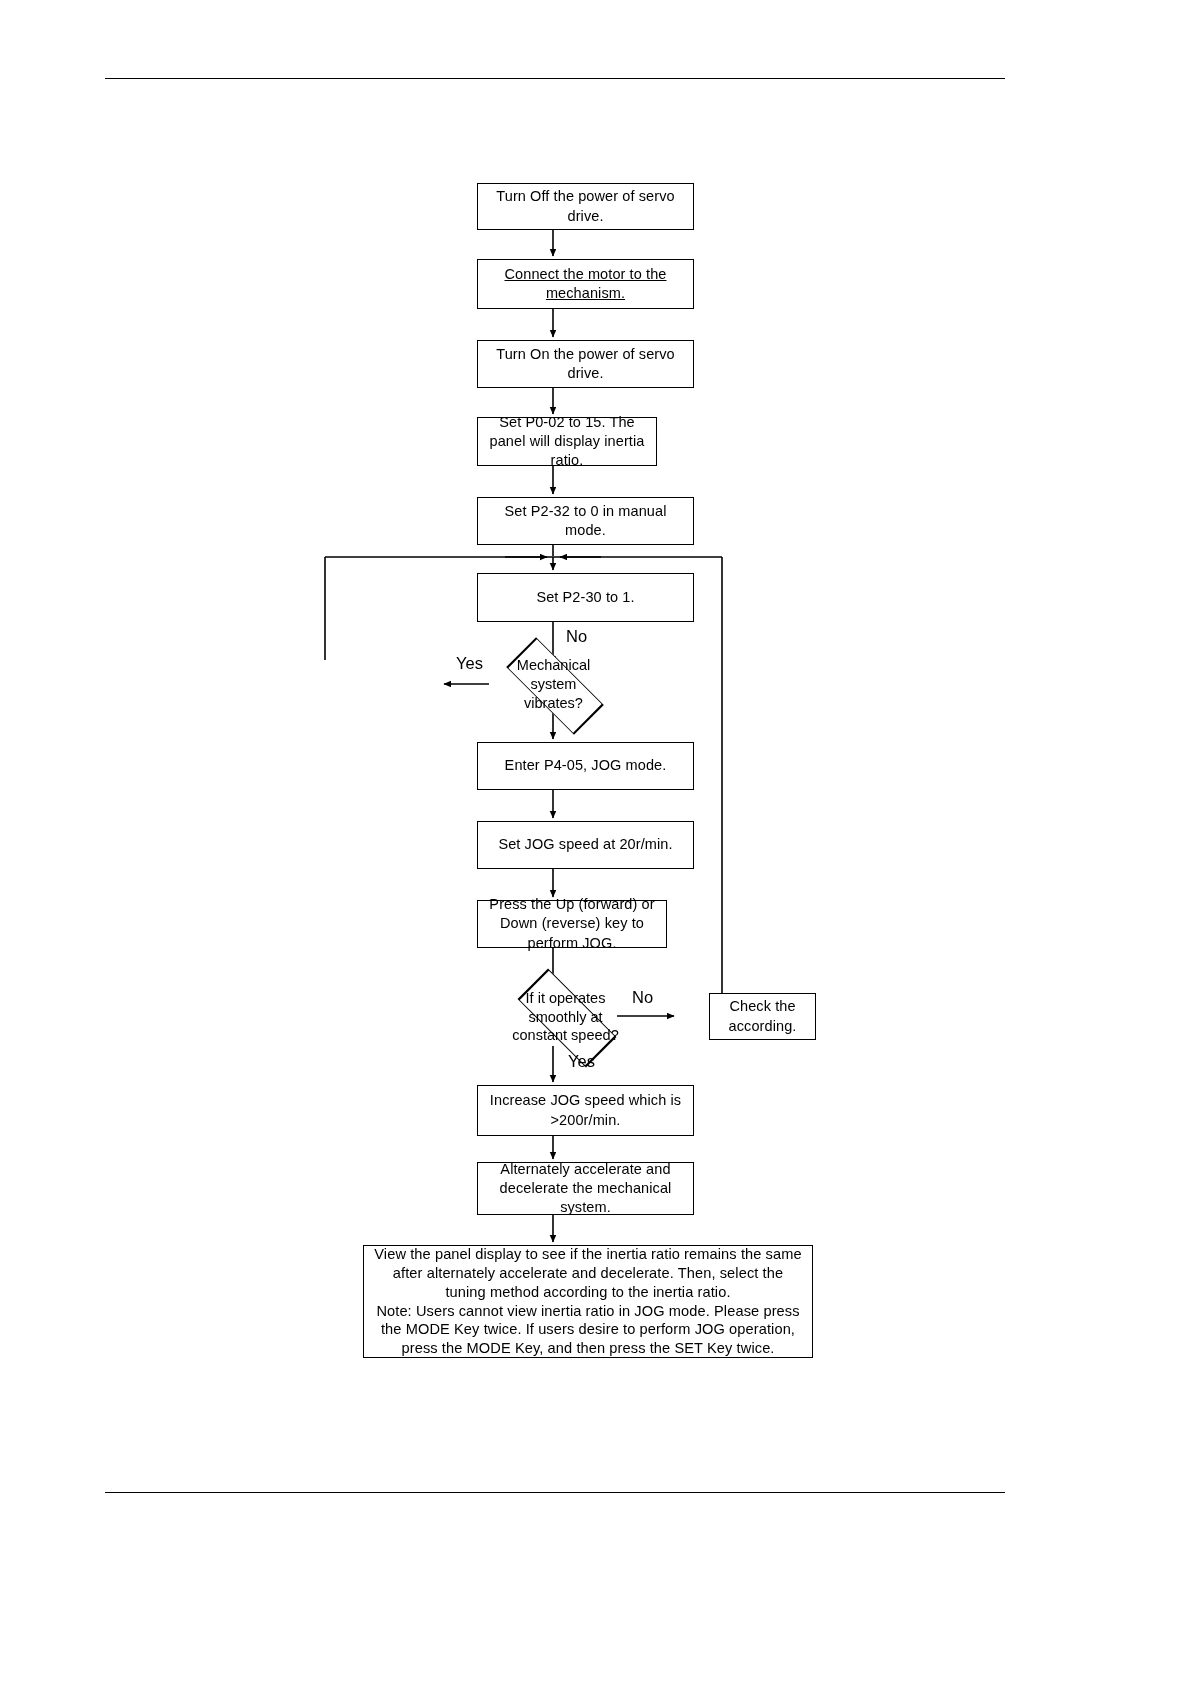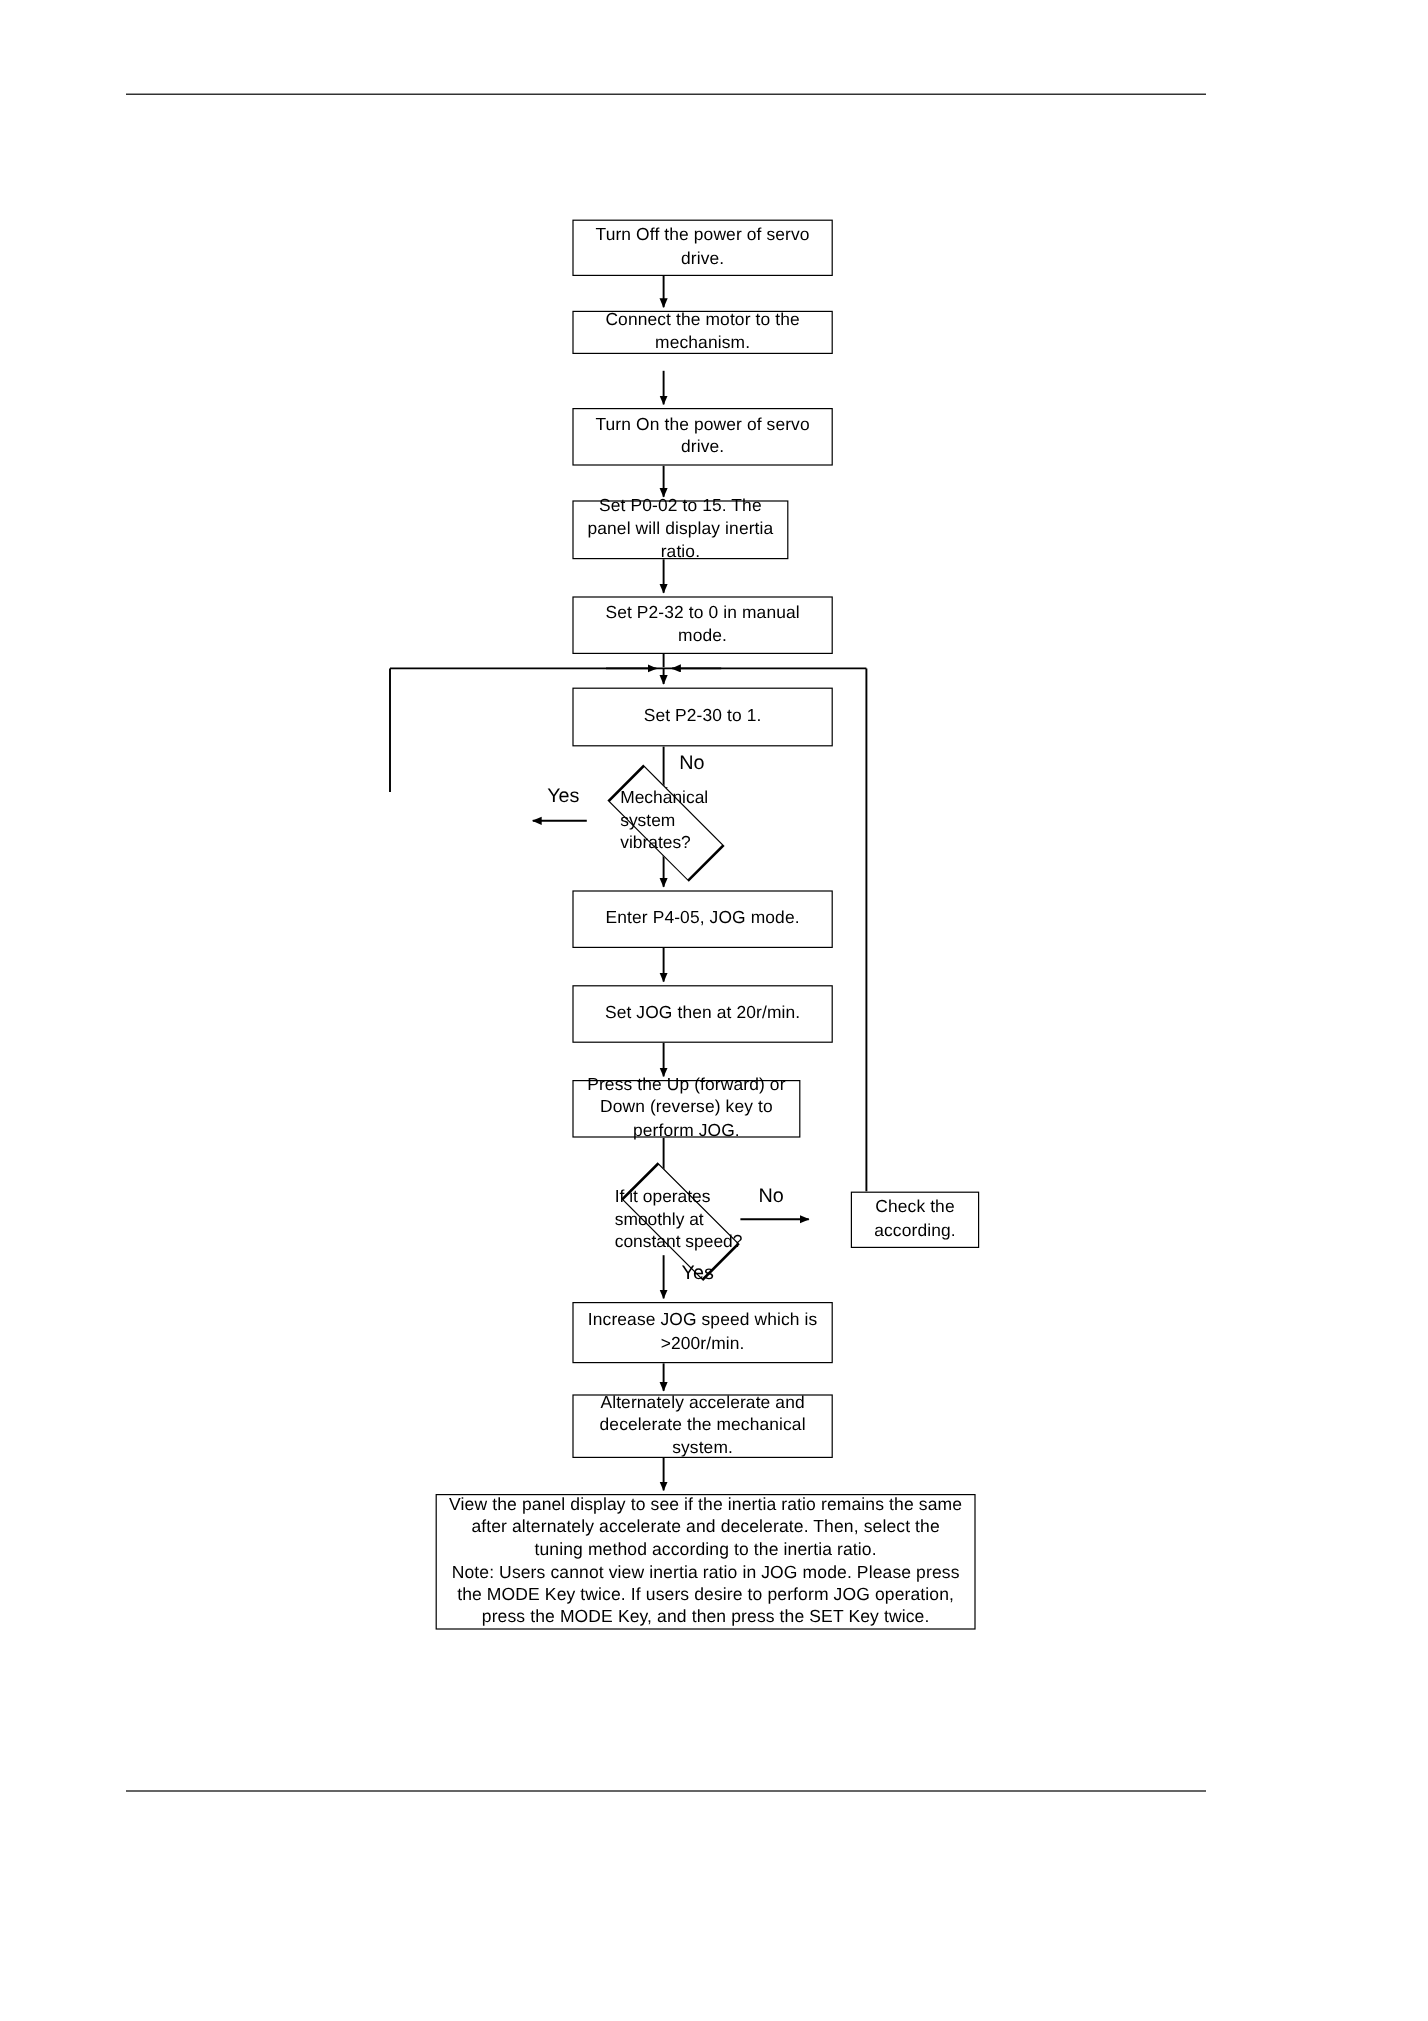--- a/index.html
+++ b/index.html
@@ -78,21 +78,21 @@
     position: absolute;
     left: 50%;
     top: 50%;
     border: 1.6px solid #000;
     background: #ffffff;
     transform-origin: center center;
   }
   .diamond .dtext {
     position: relative;
     z-index: 2;
-    text-align: left;
+    text-align: center;
     font-size: 14.5px;
     line-height: 1.30;
     white-space: nowrap;
   }
 
   
   .edge-label {
     position: absolute;
     font-size: 16.5px;
     line-height: 1;
@@ -156,21 +156,21 @@
       <line x1="553" y1="1136" x2="553" y2="1159" marker-end="url(#arrow)"></line>
 
       <line x1="553" y1="1215" x2="553" y2="1242" marker-end="url(#arrow)"></line>
     </g>
   </svg>
 
   <div class="node" style="left:445px; top:183px; width:217px; height:47px;">
     <span>Turn Off the power of servo drive.</span>
   </div>
 
-  <div class="node" style="left:445px; top:259px; width:217px; height:36px;">
+  <div class="node" style="left:445px; top:259px; width:217px; height:50px;text-decoration:underline;">
     <span>Connect the motor to the mechanism.</span>
   </div>
 
   <div class="node" style="left:445px; top:340px; width:217px; height:48px;">
     <span>Turn On the power of servo drive.</span>
   </div>
 
   <div class="node" style="left:445px; top:417px; width:180px; height:49px;">
     <span>Set P0-02 to 15. The panel will display inertia ratio.</span>
   </div>
@@ -196,21 +196,21 @@
   <div class="edge-label" style="left:566px; top:628px;">No</div>
 
   <div class="edge-label" style="left:456px; top:655px;">Yes</div>
 
 
   <div class="node" style="left:445px; top:742px; width:217px; height:48px;">
     <span>Enter P4-05, JOG mode.</span>
   </div>
 
   <div class="node" style="left:445px; top:821px; width:217px; height:48px;">
-    <span>Set JOG then at 20r/min.</span>
+    <span>Set JOG speed at 20r/min.</span>
   </div>
 
   <div class="node" style="left:445px; top:900px; width:190px; height:48px;">
     <span>Press the Up (forward) or Down (reverse) key to perform JOG.</span>
   </div>
 
   <div class="diamond" style="left:501px; top:988px; width:129px; height:58px;">
     <span class="shape" style="width:42px; height:42px; margin-left:-21px; margin-top:-21px;
                  transform: rotate(45deg) scale(2.20, 0.98);"></span>
     <span class="dtext">

